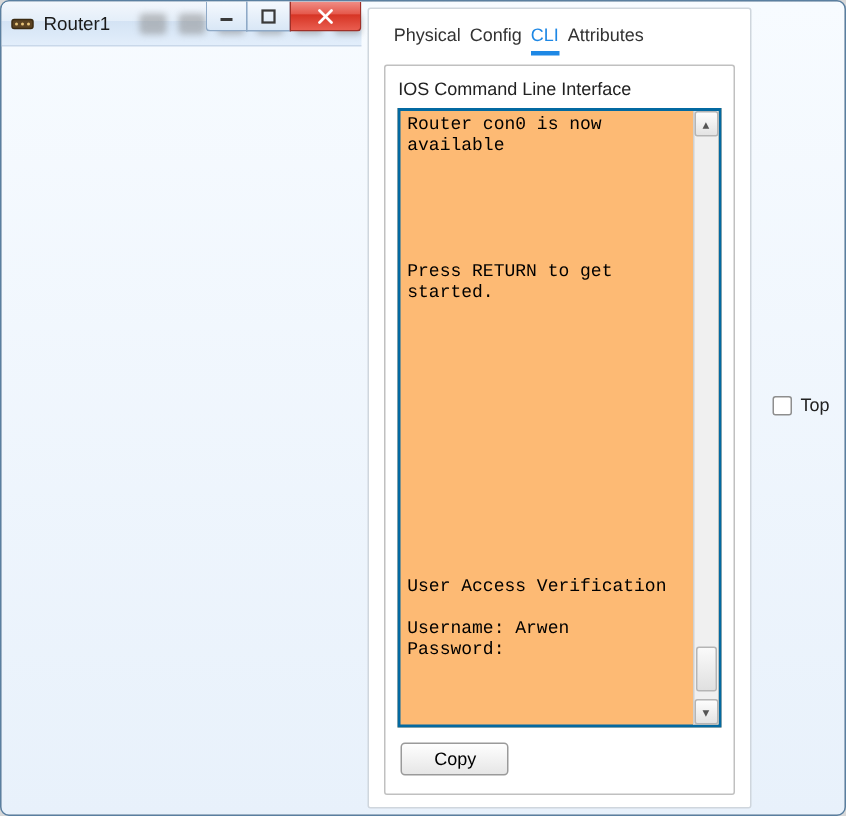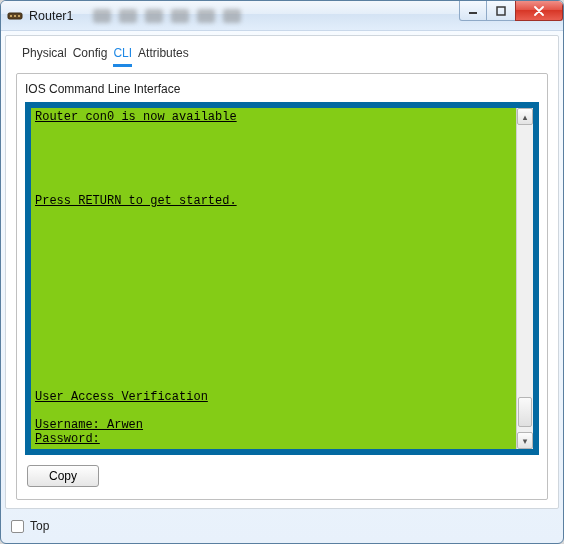--- a/index.html
+++ b/index.html
@@ -10,21 +10,21 @@
     font-size: 12px;
     background: #d8d8d8;
   }
   .window {
     width: 564px; height: 544px;
     background: linear-gradient(#f7fbff, #e8f1fb);
     border: 1px solid #5a7fa0;
     border-radius: 6px;
     overflow: hidden;
     display: flex;
-    flex-direction: column;
+    flex-direction: row;
   }
   
   .titlebar {
     height: 30px;
     background: linear-gradient(#f3f7fc 0%, #e4eef9 45%, #d4e3f4 46%, #e2eefb 100%);
     display: flex;
     align-items: center;
     padding: 0 0 0 6px;
     position: relative;
     border-bottom: 1px solid #c9d8ea;
@@ -113,25 +113,24 @@
     margin-top: 4px;
   }
   .cli-title {
     text-align: left;
     font-size: 12px;
     color: #222;
     padding: 2px 0 6px 0;
   }
   .terminal-wrap {
     flex: 1;
-    border: 6px solid #0369a1;
-    background: #84cc16;
+    border: 2px solid #0369a1;
+    background: #fdba74;
     position: relative;
     display: flex;
-    text-decoration: underline;
   }
   .terminal {
     flex: 1;
     font-family: "Courier New", monospace;
     font-size: 12px;
     line-height: 14px;
     padding: 2px 4px;
     white-space: pre-wrap;
     overflow: hidden;
     color: #000;

